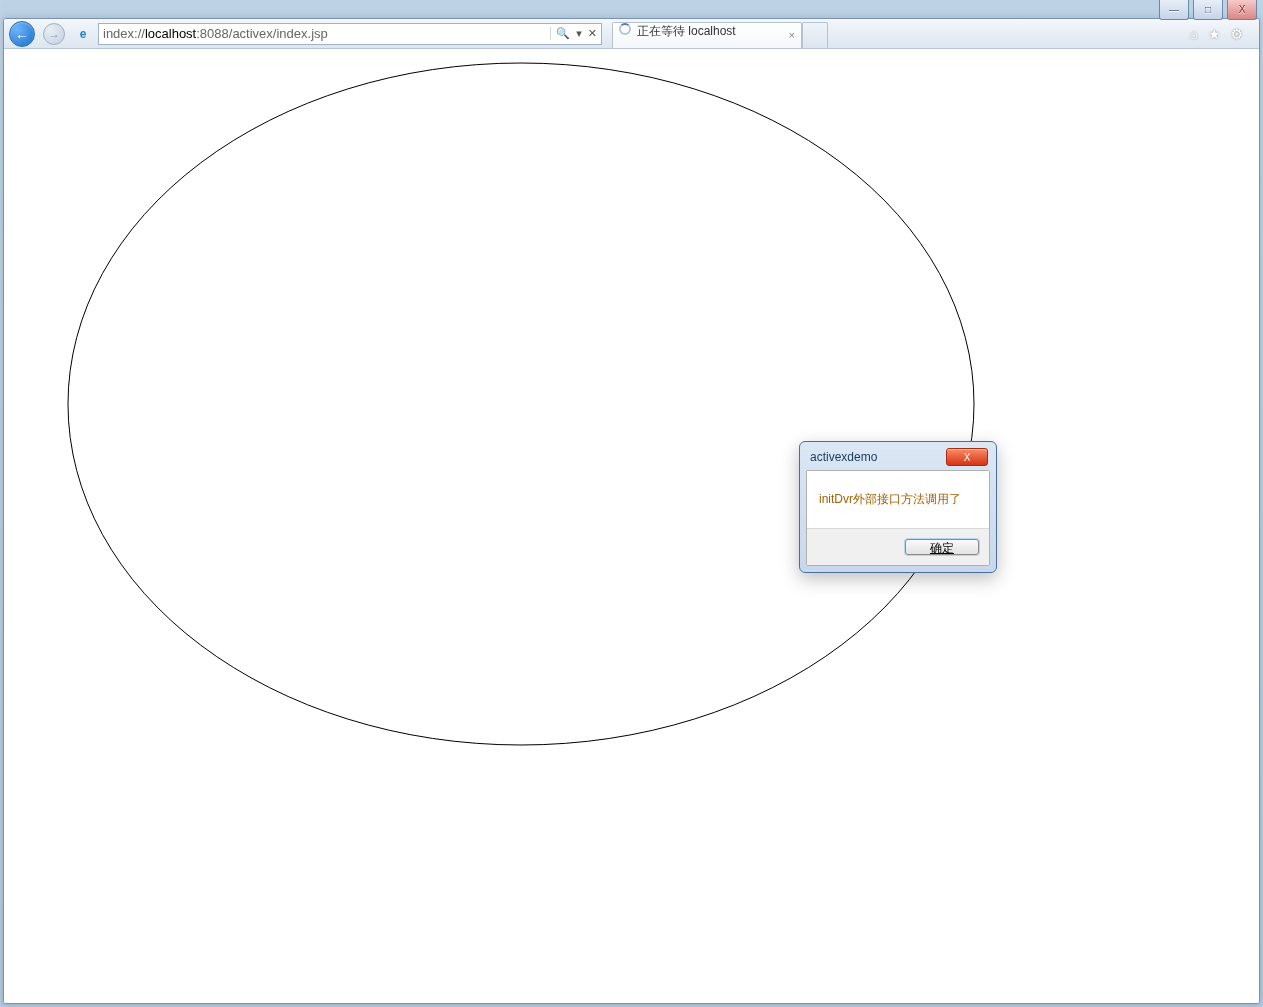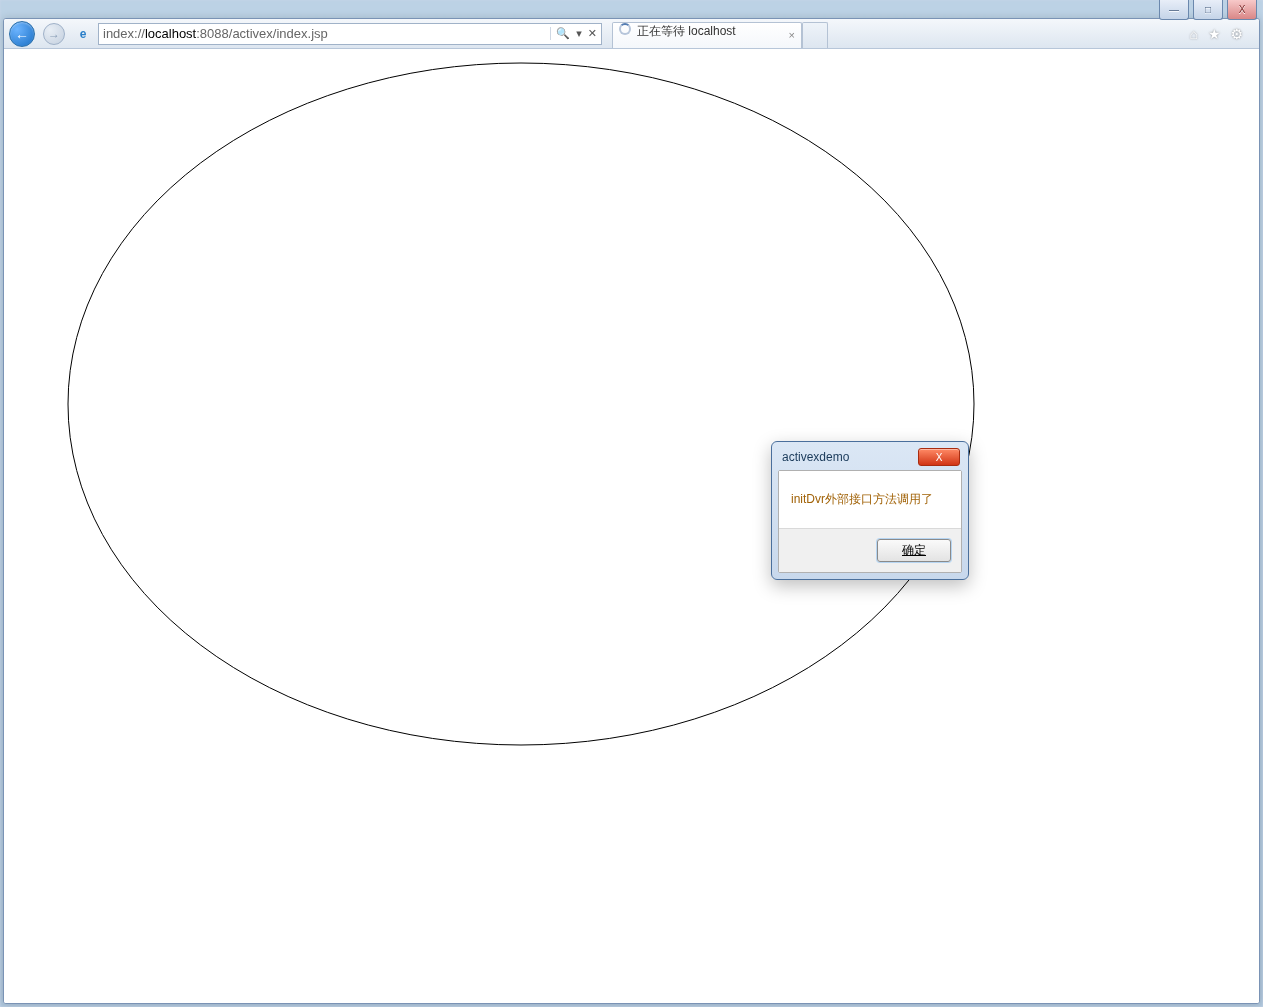--- a/index.html
+++ b/index.html
@@ -184,21 +184,21 @@
       color: #ff2a2a;
       font-family: "SimSun", "Microsoft YaHei", sans-serif;
       font-size: 14px;
       white-space: nowrap;
     }
 
     
     .dialog {
       position: absolute;
       width: 198px;
-      left: 771px; top: 441px;
+      left: 799px; top: 441px;
       border: 1px solid #4a6f9c;
       border-radius: 6px;
       background: linear-gradient(#dbe7f5, #c8d8ec);
       padding: 6px;
       box-shadow: 0 6px 18px rgba(0,0,0,.25);
       z-index: 50;
       font-family: "Microsoft YaHei", "SimSun", Tahoma, sans-serif;
     }
     .dialog-title-row {
       display: flex; justify-content: space-between; align-items: center;
@@ -228,21 +228,21 @@
       color: #a16207;
       border-bottom: 1px solid #d9d9d9;
     }
     .dialog-foot {
       background: #f0f0f0;
       padding: 10px 10px;
       display: flex; justify-content: flex-end;
     }
     .ok-btn {
       min-width: 74px;
-      height: 23px;
+      height: 16px;
       background: linear-gradient(#fafafa, #e3e3e3);
       border: 1px solid #8a8a8a;
       border-radius: 3px;
       font-size: 12px;
       padding: 0 10px;
       box-shadow: 0 0 0 1px #b6d5f2;
       text-decoration: underline;
     }
   </style>
 </head>

